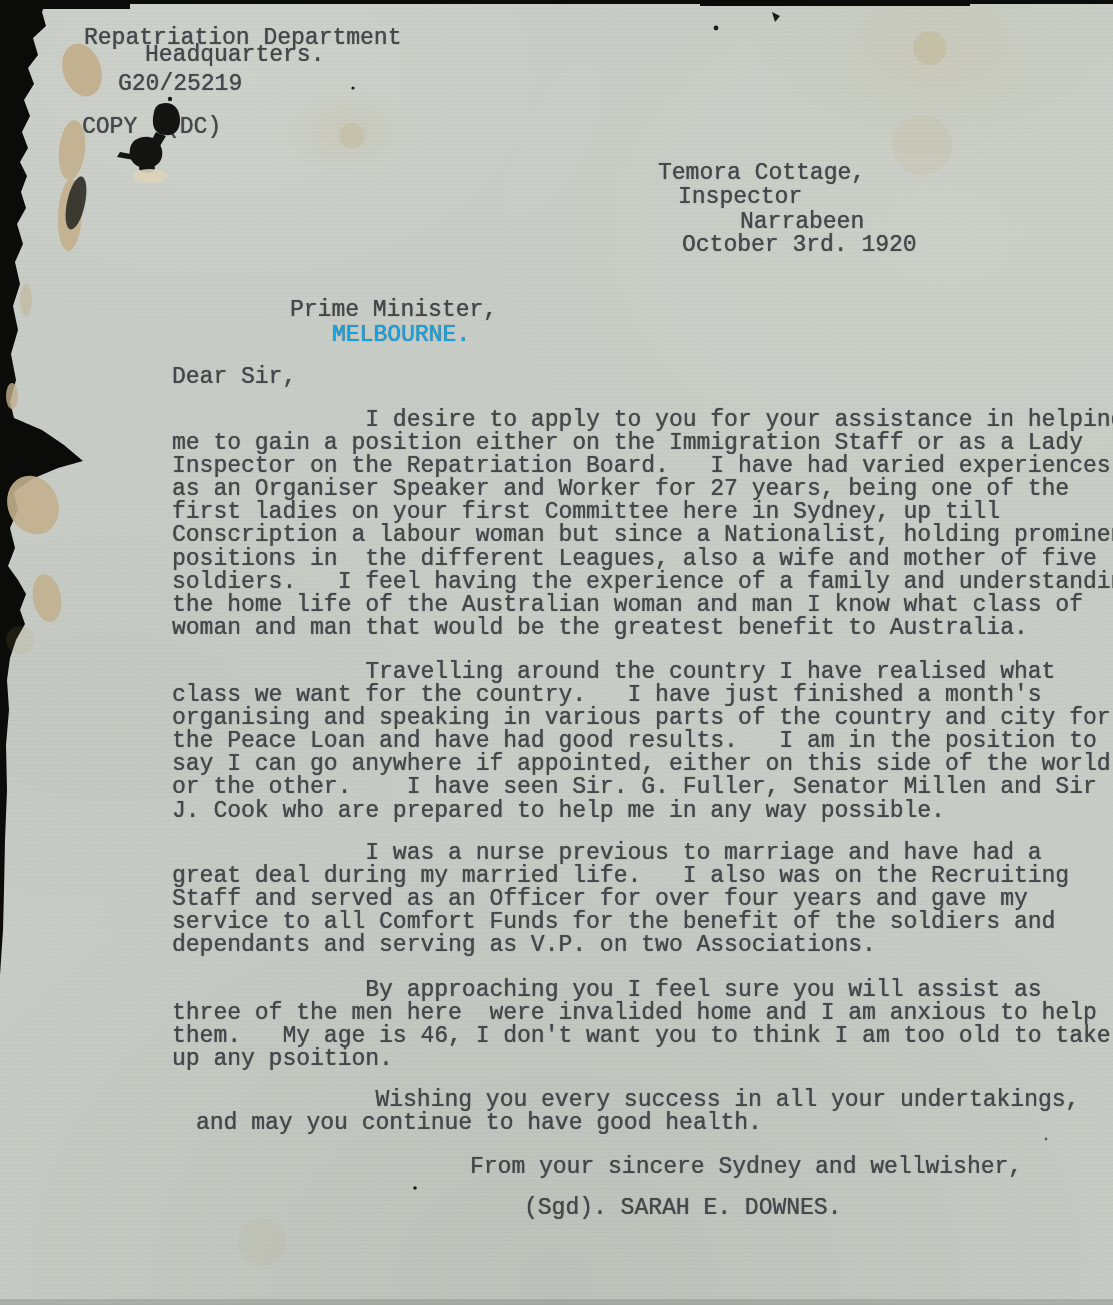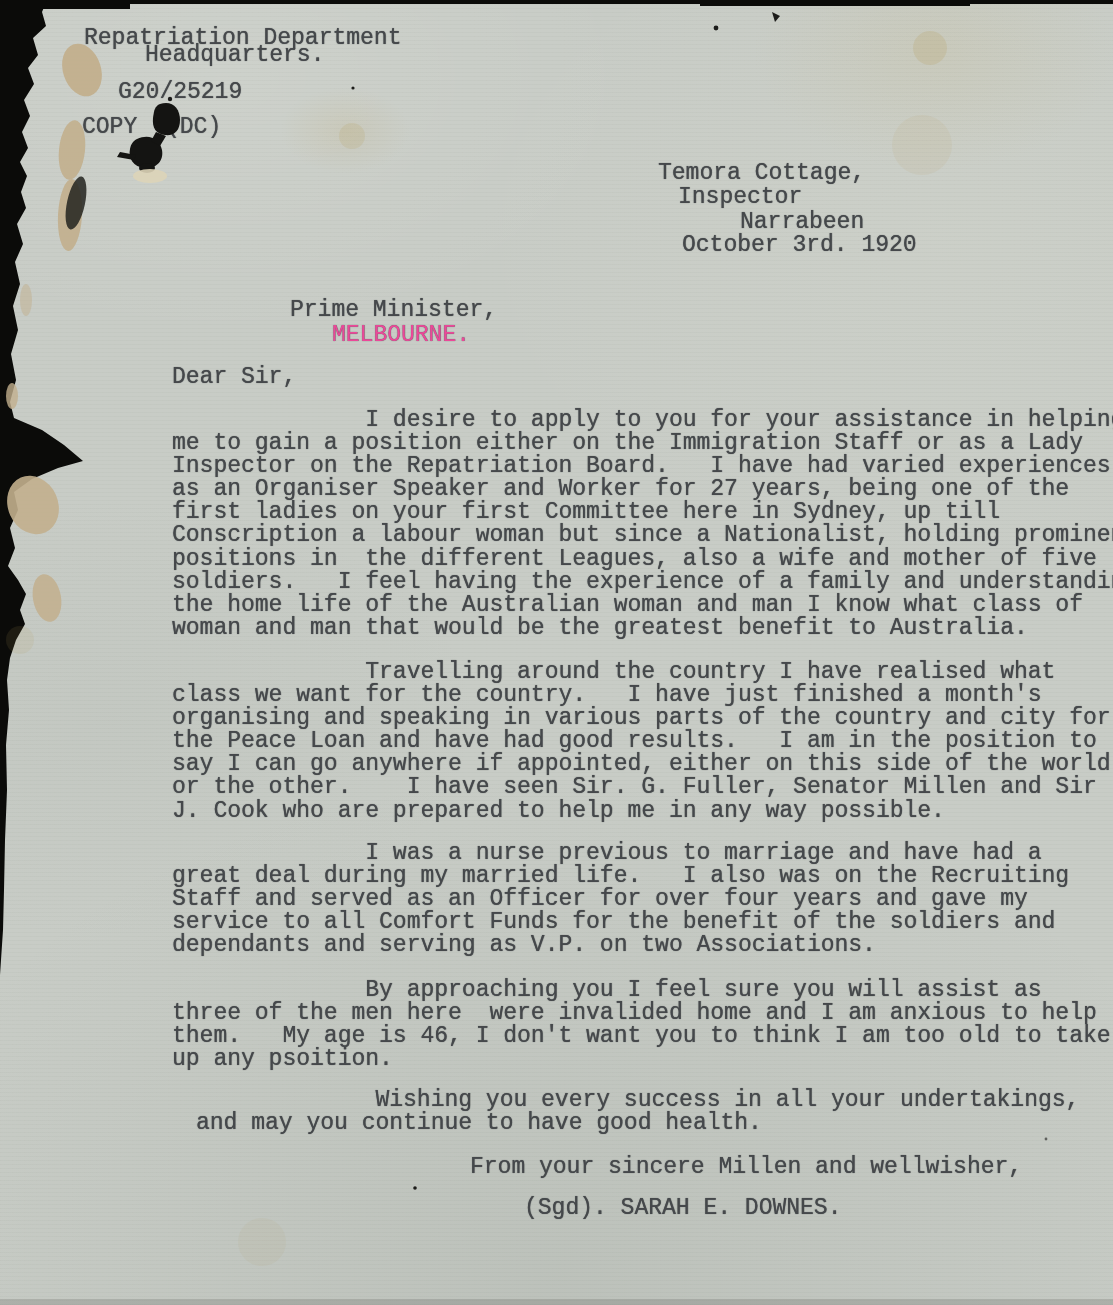--- a/index.html
+++ b/index.html
@@ -34,32 +34,32 @@
     position:absolute;
     margin:0;
     white-space:pre;
     font-family:inherit;
     font-size:23px;
     line-height:23.1px;
     color:#45484b;
     letter-spacing:0px;
     text-shadow:0 0 1px rgba(72,76,78,0.85), 0.4px 0.4px 0.6px rgba(60,64,66,0.35);
   }
-  .tw.faded{color:#ec4899;}
+  .tw.faded{color:#0ea5e9;}
   .overlay-svg{position:absolute;left:0;top:0;pointer-events:none;}
 </style>
 </head>
 <body>
 
 <div class="scan">
   <div class="paper"></div>
 
   <pre class="tw" style="left:84px;top:27px;">Repatriation Department</pre>
   <pre class="tw" style="left:145px;top:44px;text-align:right;">Headquarters.</pre>
-  <pre class="tw" style="left:118px;top:73px;margin-top:8px;">G20/25219</pre>
+  <pre class="tw" style="left:118px;top:73px;">G20/25219</pre>
   <pre class="tw" style="left:82px;top:116px;">COPY</pre>
   <pre class="tw" style="left:166px;top:116px;">(DC)</pre>
 
   <pre class="tw" style="left:658px;top:162px;">Temora Cottage,</pre>
   <pre class="tw" style="left:678px;top:186px;">Inspector</pre>
   <pre class="tw" style="left:740px;top:211px;text-align:right;">Narrabeen</pre>
   <pre class="tw" style="left:682px;top:234px;">October 3rd. 1920</pre>
 
   <pre class="tw" style="left:278px;top:299px;margin-left:12px;">Prime Minister,</pre>
   <pre class="tw faded" style="left:332px;top:324px;">MELBOURNE.</pre>
@@ -88,21 +88,21 @@
 Staff and served as an Officer for over four years and gave my
 service to all Comfort Funds for the benefit of the soldiers and
 dependants and serving as V.P. on two Associations.</pre>
   <pre class="tw" style="left:172px;top:979px;">              By approaching you I feel sure you will assist as
 three of the men here  were invalided home and I am anxious to help
 them.   My age is 46, I don't want you to think I am too old to take
 up any psoition.</pre>
   <pre class="tw" style="left:172px;top:1089px;margin-left:24px;">             Wishing you every success in all your undertakings,
 and may you continue to have good health.</pre>
 
-  <pre class="tw" style="left:470px;top:1156px;">From your sincere Millen and wellwisher,</pre>
+  <pre class="tw" style="left:470px;top:1156px;">From your sincere Sydney and wellwisher,</pre>
   <pre class="tw" style="left:524px;top:1197px;">(Sgd). SARAH E. DOWNES.</pre>
 
   <svg class="overlay-svg" width="1113" height="1305" viewBox="0 0 1113 1305">
 
     <g>
       <rect x="0" y="0" width="1113" height="4" fill="#0b0b09"></rect>
       <rect x="700" y="0" width="270" height="6" fill="#0b0b09"></rect>
       <rect x="0" y="0" width="130" height="9" fill="#0b0b09"></rect>
       <rect x="1040" y="0" width="73" height="3" fill="#0b0b09"></rect>
     </g>

